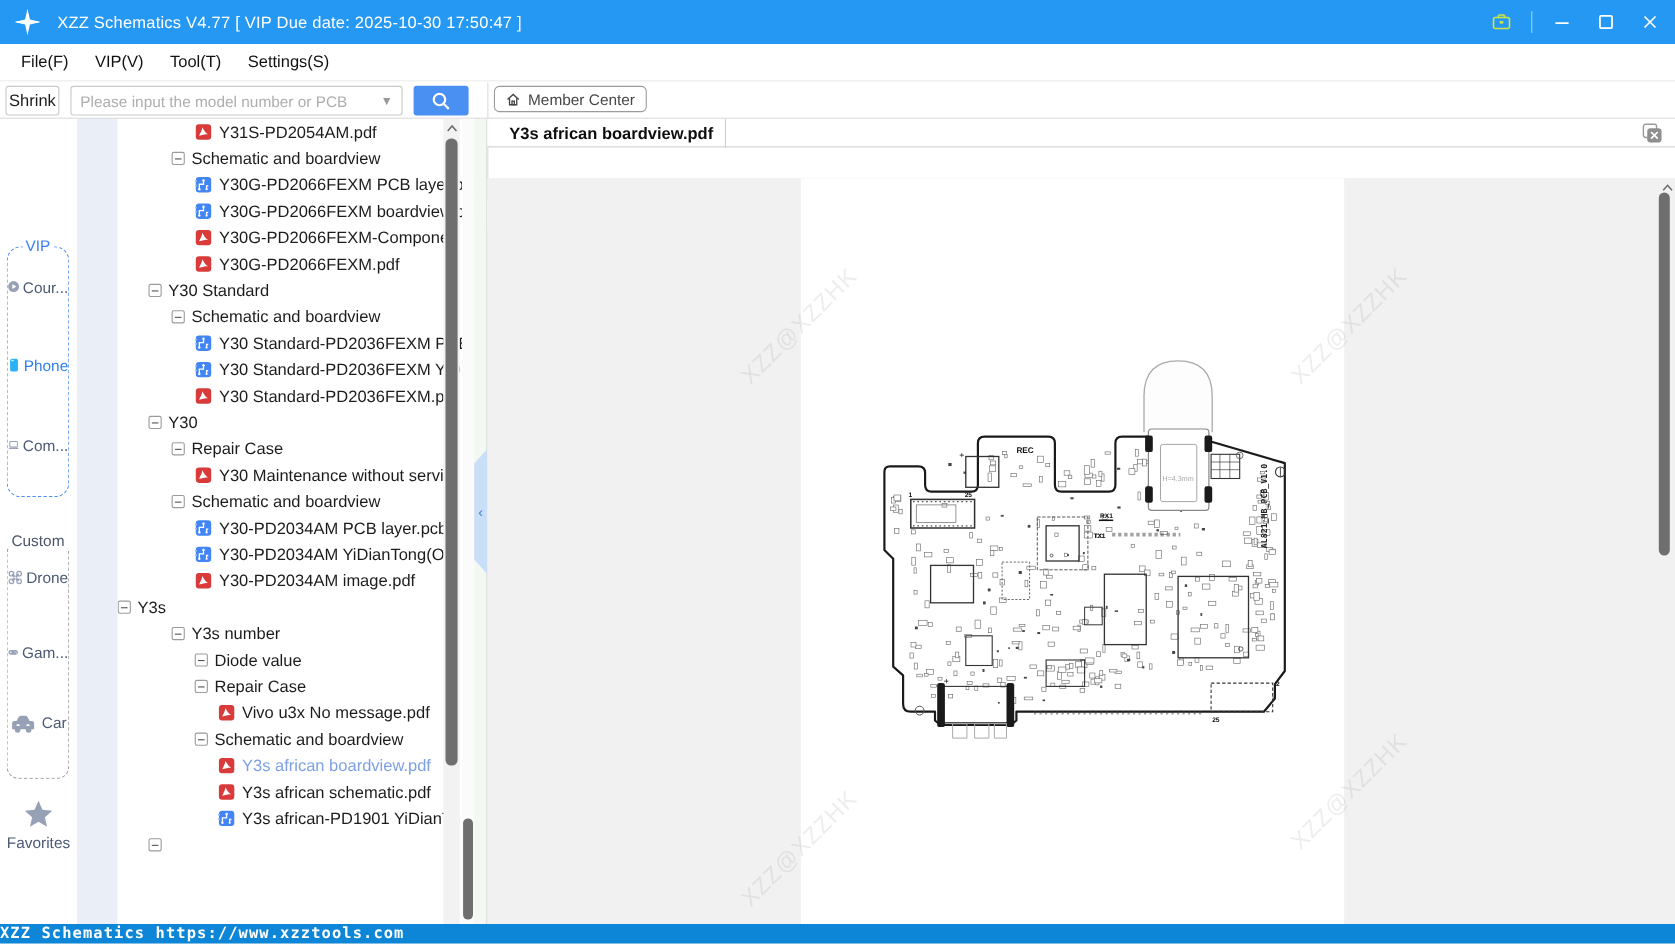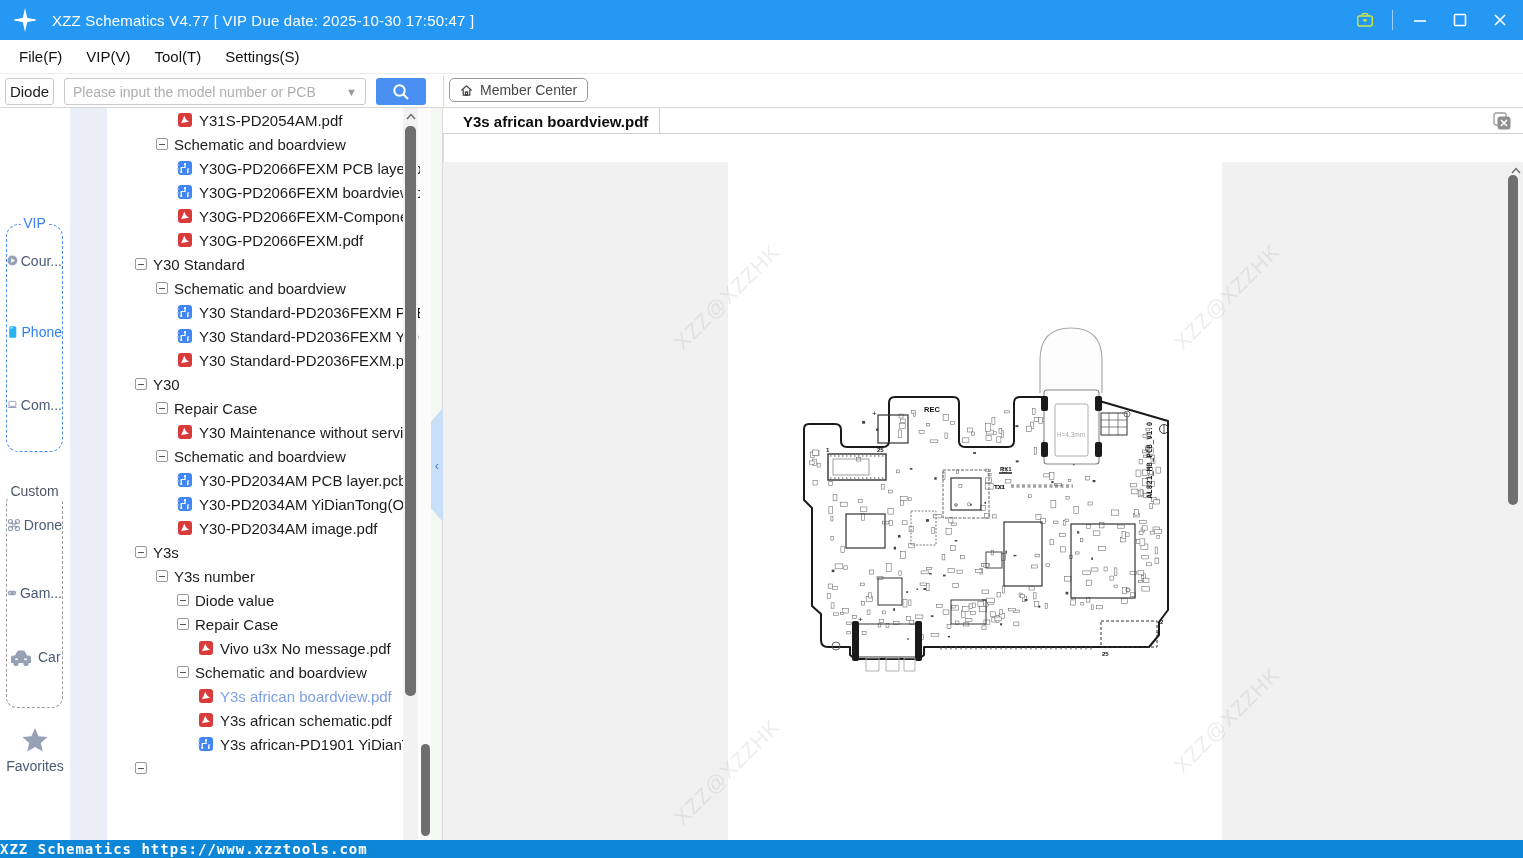--- a/index.html
+++ b/index.html
@@ -151,21 +151,21 @@
   </div>
 
   <div class="menubar">
     <span class="menu-item">File(F)</span>
     <span class="menu-item">VIP(V)</span>
     <span class="menu-item">Tool(T)</span>
     <span class="menu-item">Settings(S)</span>
   </div>
 
   <div class="searchrow">
-    <div class="shrink-btn">Diode</div>
+    <div class="shrink-btn">Shrink</div>
     <div class="model-input-wrap">
       <input class="model-input" placeholder="Please input the model number or PCB" style="">
       <span class="combo-chevron">▼</span>
     </div>
     <div class="search-btn">
       <svg width="20" height="20" viewBox="0 0 20 20" fill="none" stroke="#fff" stroke-width="2">
         <circle cx="8.5" cy="8.5" r="5.2"></circle>
           <line x1="12.5" y1="12.5" x2="17" y2="17"></line>
       </svg>
     </div>
@@ -402,21 +402,21 @@
       </div>
       <div class="trow" style="padding-left: 70px;">
         <span class="ficon">
           <svg width="16" height="16" viewBox="0 0 16 16">
             <rect x="1" y="1" width="14" height="14" rx="3" fill="#d93a3a"></rect>
             <path d="M4 11.3 C5.6 8.2 6.6 6 7.1 3.6 C8.1 6.4 10.1 9 12.2 10 C9.5 10 6.6 10.6 4 11.3 Z" fill="#fff"></path>
           </svg>
         </span>
         <span class="tlabel">Y30-PD2034AM image.pdf</span>
       </div>
-      <div class="trow" style="padding-left: 28px;">
+      <div class="trow" style="">
         <span class="exp"></span>
         <span class="tlabel">Y3s</span>
       </div>
       <div class="trow" style="padding-left: 49px;">
         <span class="exp"></span>
         <span class="tlabel">Y3s number</span>
       </div>
       <div class="trow" style="padding-left: 70px;">
         <span class="exp"></span>
         <span class="tlabel">Diode value</span>

